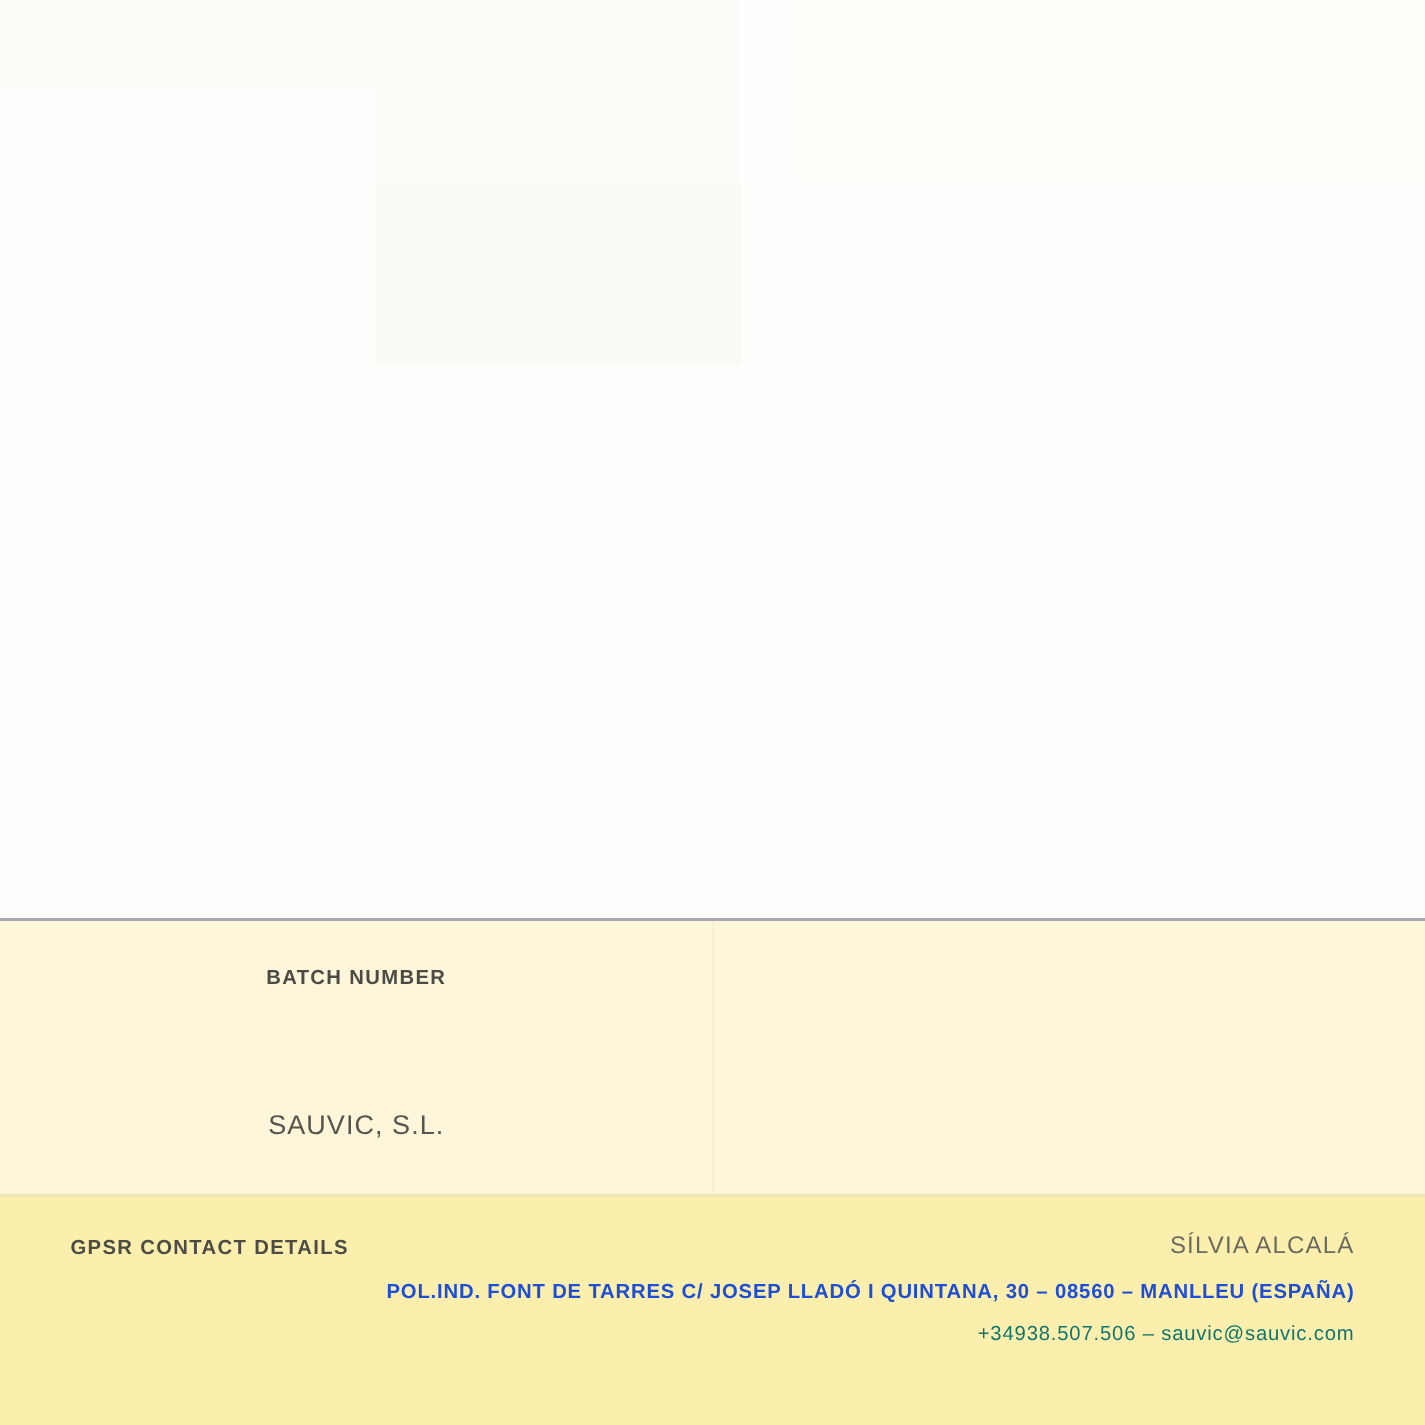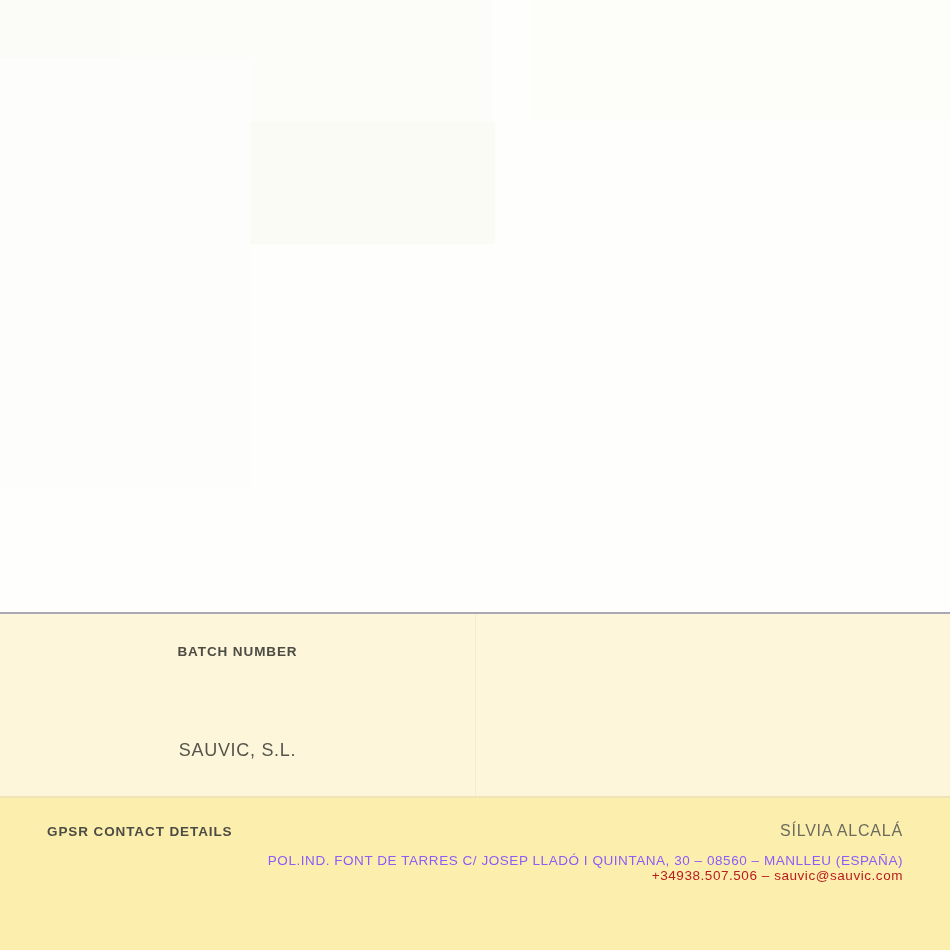--- a/index.html
+++ b/index.html
@@ -113,28 +113,30 @@
   }
   .gpsr-person {
     font-size: 16px;
     letter-spacing: 0.8px;
     color: #6b6b5e;
   }
   .gpsr-address {
     text-align: right;
     font-size: 13.5px;
     letter-spacing: 0.55px;
-    color: #8b5cf6;
+    color: #1d4ed8;
     margin-top: 13px;
+    font-weight: bold;
   }
   .gpsr-contact {
     text-align: right;
     font-size: 13.5px;
     letter-spacing: 0.55px;
-    color: #b91c1c;
+    color: #0f766e;
+    margin-top: 13px;
   }
 </style>
 </head>
 <body>
 
 <div class="page">
 
   <div class="top-area">
     <div class="ghost-block ghost-a"></div>
     <div class="ghost-block ghost-b"></div>

